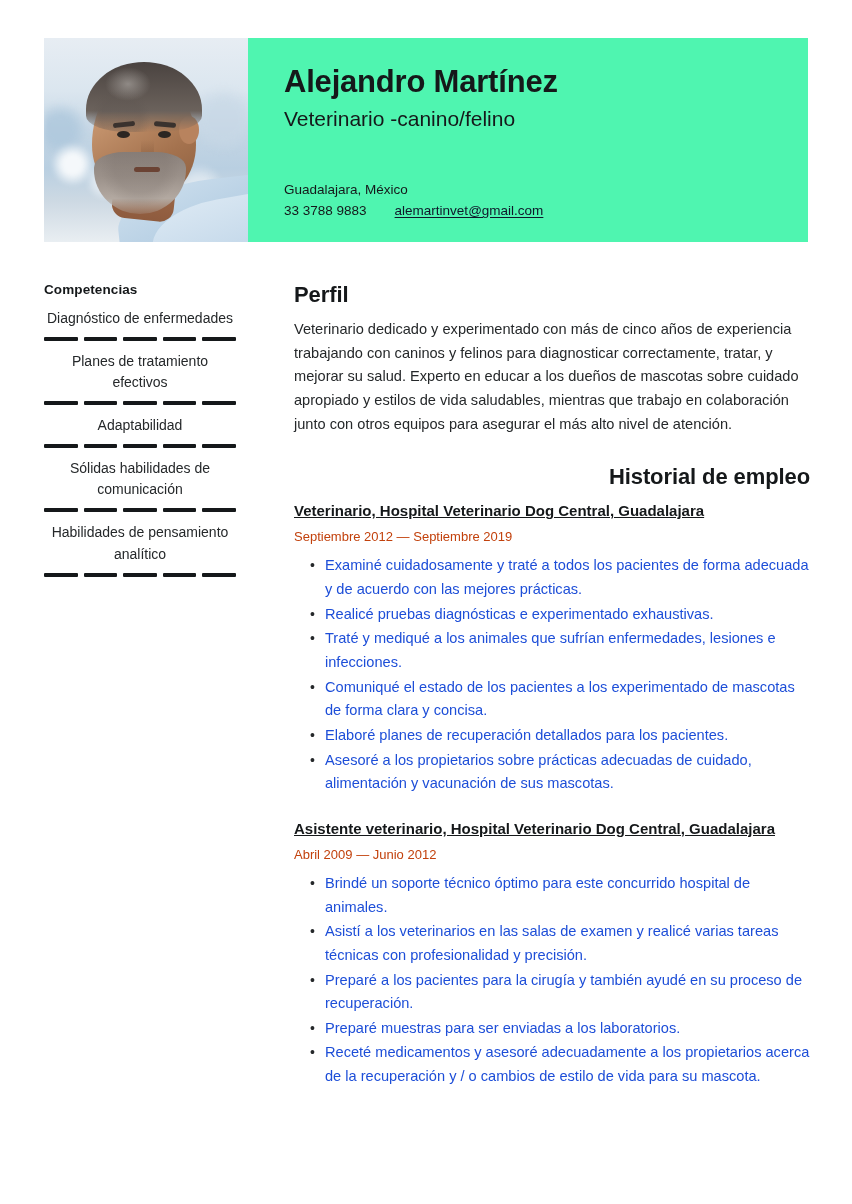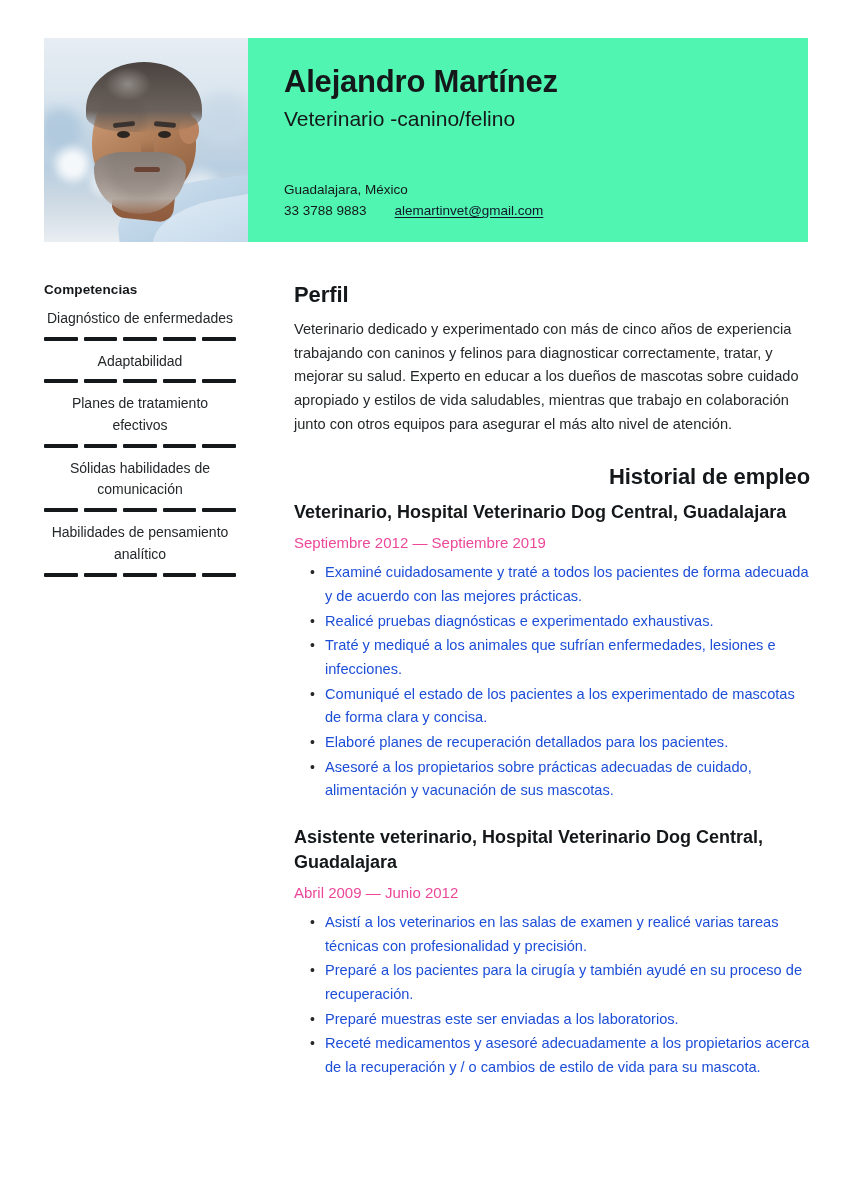--- a/index.html
+++ b/index.html
@@ -251,29 +251,30 @@
   .paragraph {
     font-size: 14.6px;
     line-height: 1.62;
     color: #25282a;
     margin: 0;
   }
 
   .job { margin-top: 4px; }
   .job + .job { margin-top: 22px; }
   .job-heading {
-    font-size: 18px;
+    font-size: 15px;
     font-weight: bold;
     color: #15181a;
     line-height: 1.4;
     margin: 0 0 7px 0;
+    text-decoration: underline;
   }
   .job-dates {
-    font-size: 15px;
-    color: #ec4899;
+    font-size: 13px;
+    color: #c2410c;
     line-height: 1.4;
     margin: 4px 0 8px 0;
   }
   ul.bullets {
     margin: 0;
     padding-left: 31px;
     list-style: none;
   }
   ul.bullets li {
     position: relative;
@@ -340,31 +341,31 @@
             <div class="skill-label">Diagnóstico de enfermedades</div>
             <div class="rating">
               <span class="seg on" style="background: rgb(21, 24, 26);"></span>
               <span class="seg on" style="background: rgb(21, 24, 26);"></span>
               <span class="seg on" style="background: rgb(21, 24, 26);"></span>
               <span class="seg on" style="background: rgb(21, 24, 26);"></span>
               <span class="seg on" style="background: rgb(21, 24, 26);"></span>
             </div>
           </div>
           <div class="skill">
+            <div class="skill-label">Planes de tratamiento efectivos</div>
+            <div class="rating">
+              <span class="seg on" style="background: rgb(21, 24, 26);"></span>
+              <span class="seg on" style="background: rgb(21, 24, 26);"></span>
+              <span class="seg on" style="background: rgb(21, 24, 26);"></span>
+              <span class="seg on" style="background: rgb(21, 24, 26);"></span>
+              <span class="seg on" style="background: rgb(21, 24, 26);"></span>
+            </div>
+          </div>
+          <div class="skill">
             <div class="skill-label">Adaptabilidad</div>
-            <div class="rating">
-              <span class="seg on" style="background: rgb(21, 24, 26);"></span>
-              <span class="seg on" style="background: rgb(21, 24, 26);"></span>
-              <span class="seg on" style="background: rgb(21, 24, 26);"></span>
-              <span class="seg on" style="background: rgb(21, 24, 26);"></span>
-              <span class="seg on" style="background: rgb(21, 24, 26);"></span>
-            </div>
-          </div>
-          <div class="skill">
-            <div class="skill-label">Planes de tratamiento efectivos</div>
             <div class="rating">
               <span class="seg on" style="background: rgb(21, 24, 26);"></span>
               <span class="seg on" style="background: rgb(21, 24, 26);"></span>
               <span class="seg on" style="background: rgb(21, 24, 26);"></span>
               <span class="seg on" style="background: rgb(21, 24, 26);"></span>
               <span class="seg on" style="background: rgb(21, 24, 26);"></span>
             </div>
           </div>
           <div class="skill">
             <div class="skill-label">Sólidas habilidades de comunicación</div>
@@ -404,23 +405,24 @@
               <li>Traté y mediqué a los animales que sufrían enfermedades, lesiones e infecciones.</li>
               <li>Comuniqué el estado de los pacientes a los experimentado de mascotas de forma clara y concisa.</li>
               <li>Elaboré planes de recuperación detallados para los pacientes.</li>
               <li>Asesoré a los propietarios sobre prácticas adecuadas de cuidado, alimentación y vacunación de sus mascotas.</li>
             </ul>
           </div>
           <div class="job">
             <div class="job-heading">Asistente veterinario, Hospital Veterinario Dog Central, Guadalajara</div>
             <div class="job-dates">Abril 2009 — Junio 2012</div>
             <ul class="bullets">
+              <li>Brindé un soporte técnico óptimo para este concurrido hospital de animales.</li>
               <li>Asistí a los veterinarios en las salas de examen y realicé varias tareas técnicas con profesionalidad y precisión.</li>
               <li>Preparé a los pacientes para la cirugía y también ayudé en su proceso de recuperación.</li>
-              <li>Preparé muestras este ser enviadas a los laboratorios.</li>
+              <li>Preparé muestras para ser enviadas a los laboratorios.</li>
               <li>Receté medicamentos y asesoré adecuadamente a los propietarios acerca de la recuperación y / o cambios de estilo de vida para su mascota.</li>
             </ul>
           </div>
         </div>
     </div>
 
   </div>
 </div>
 
 </body></html>

